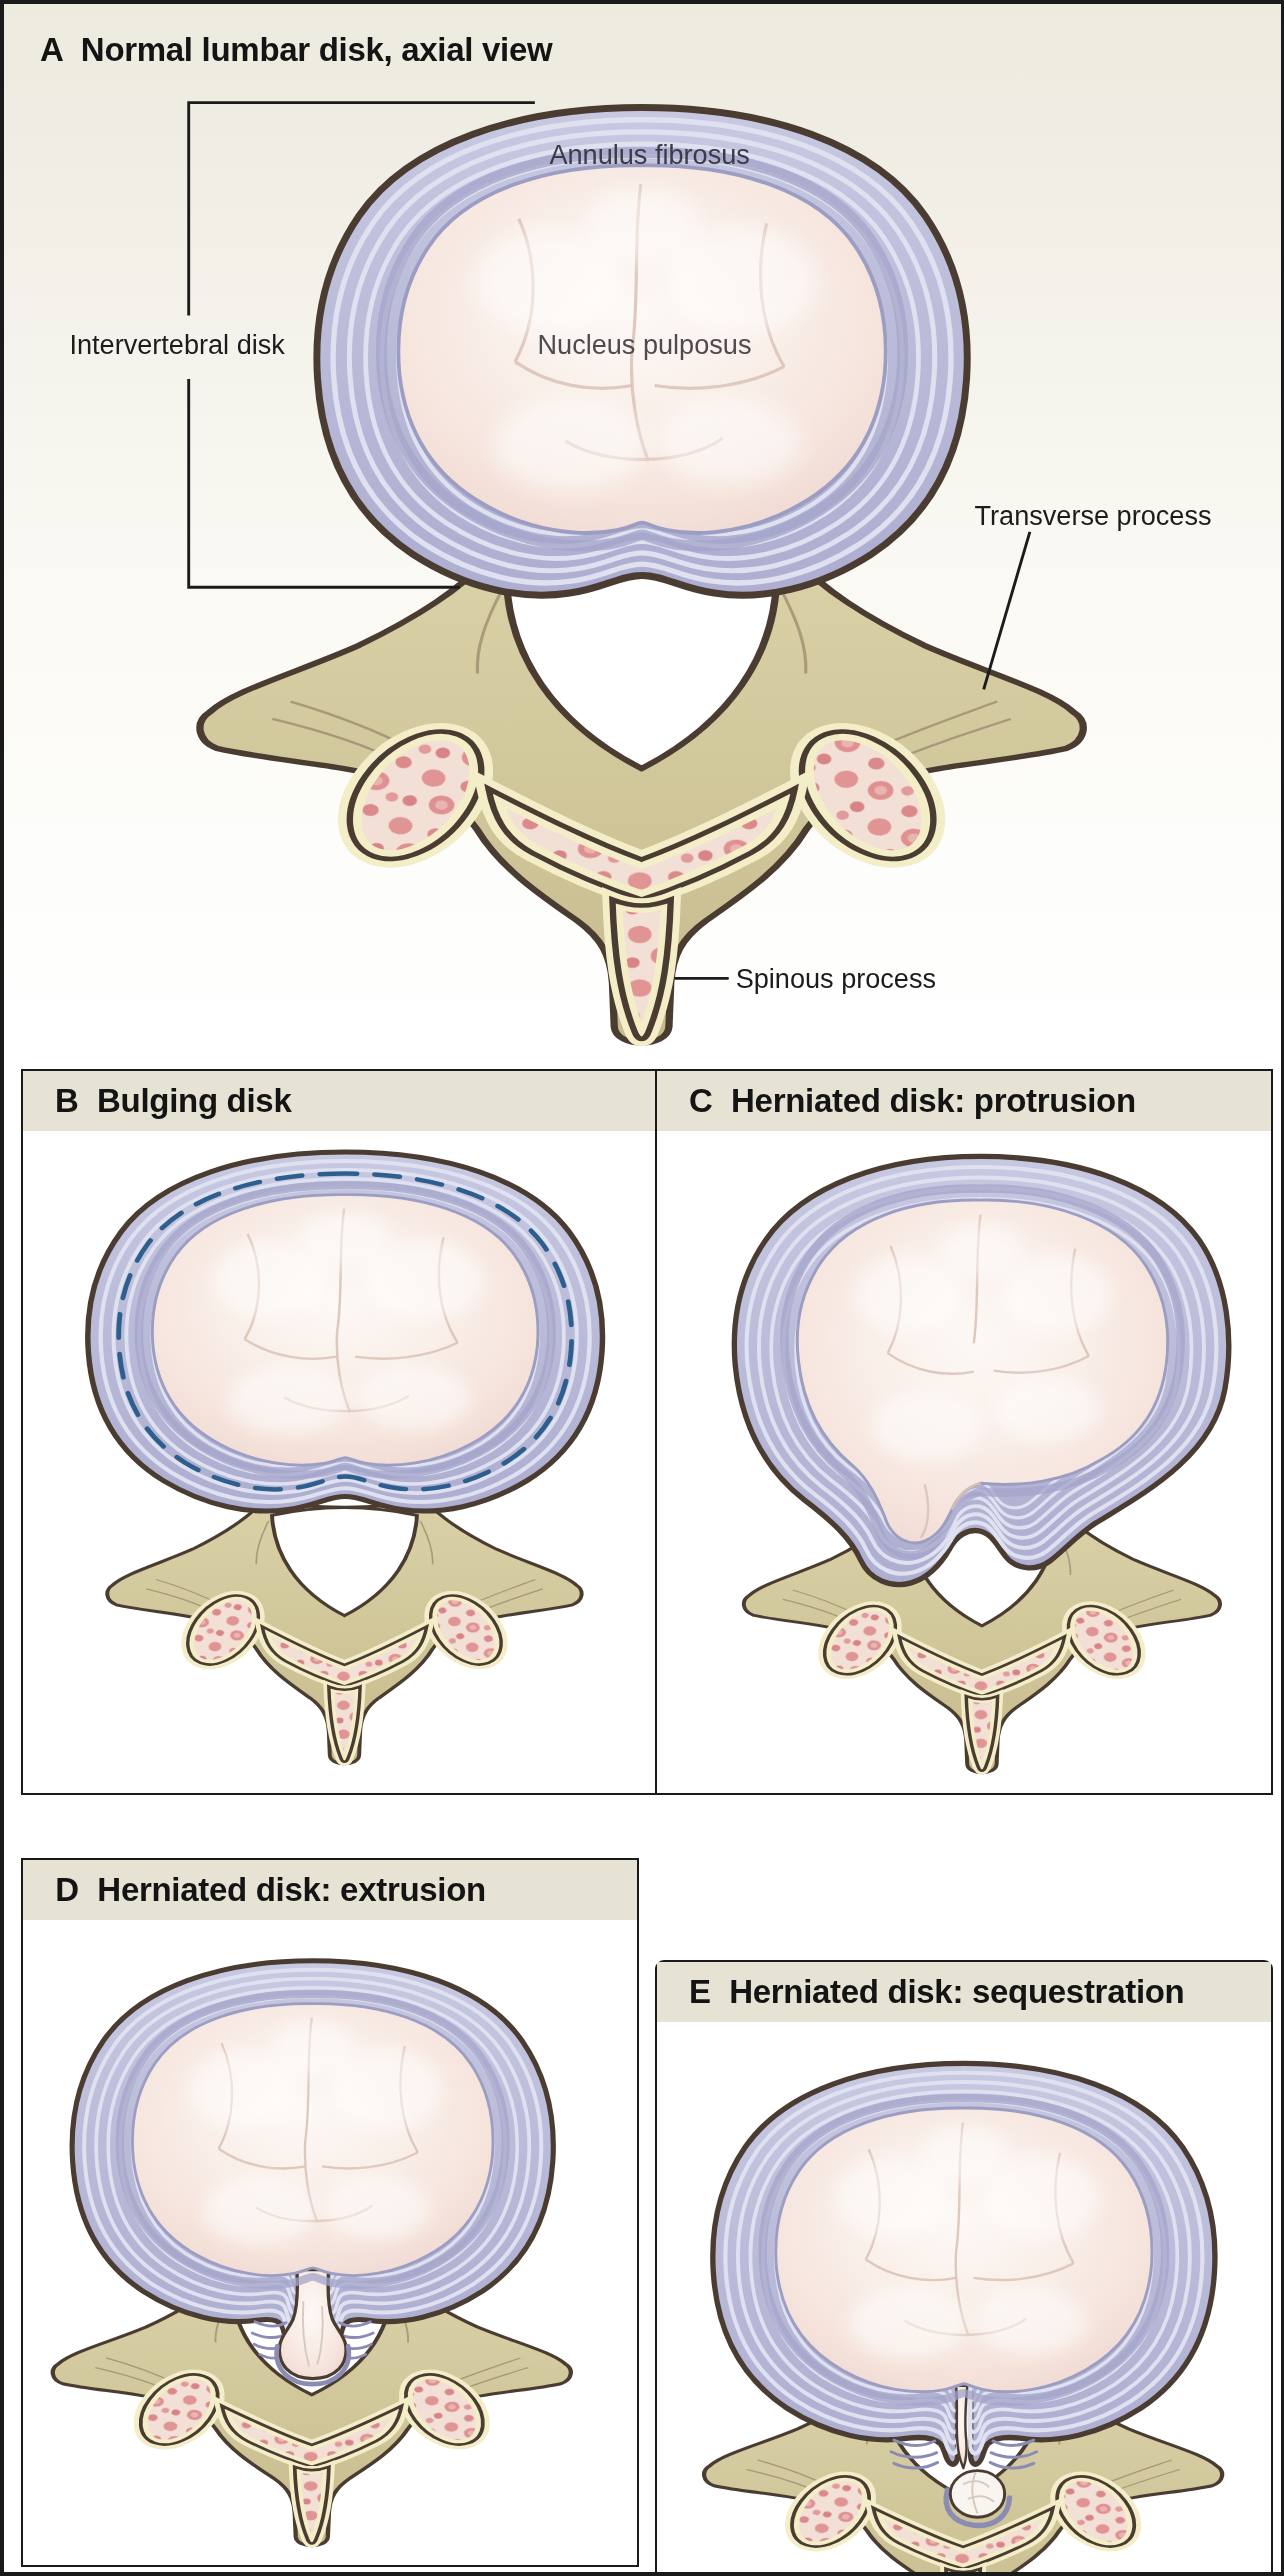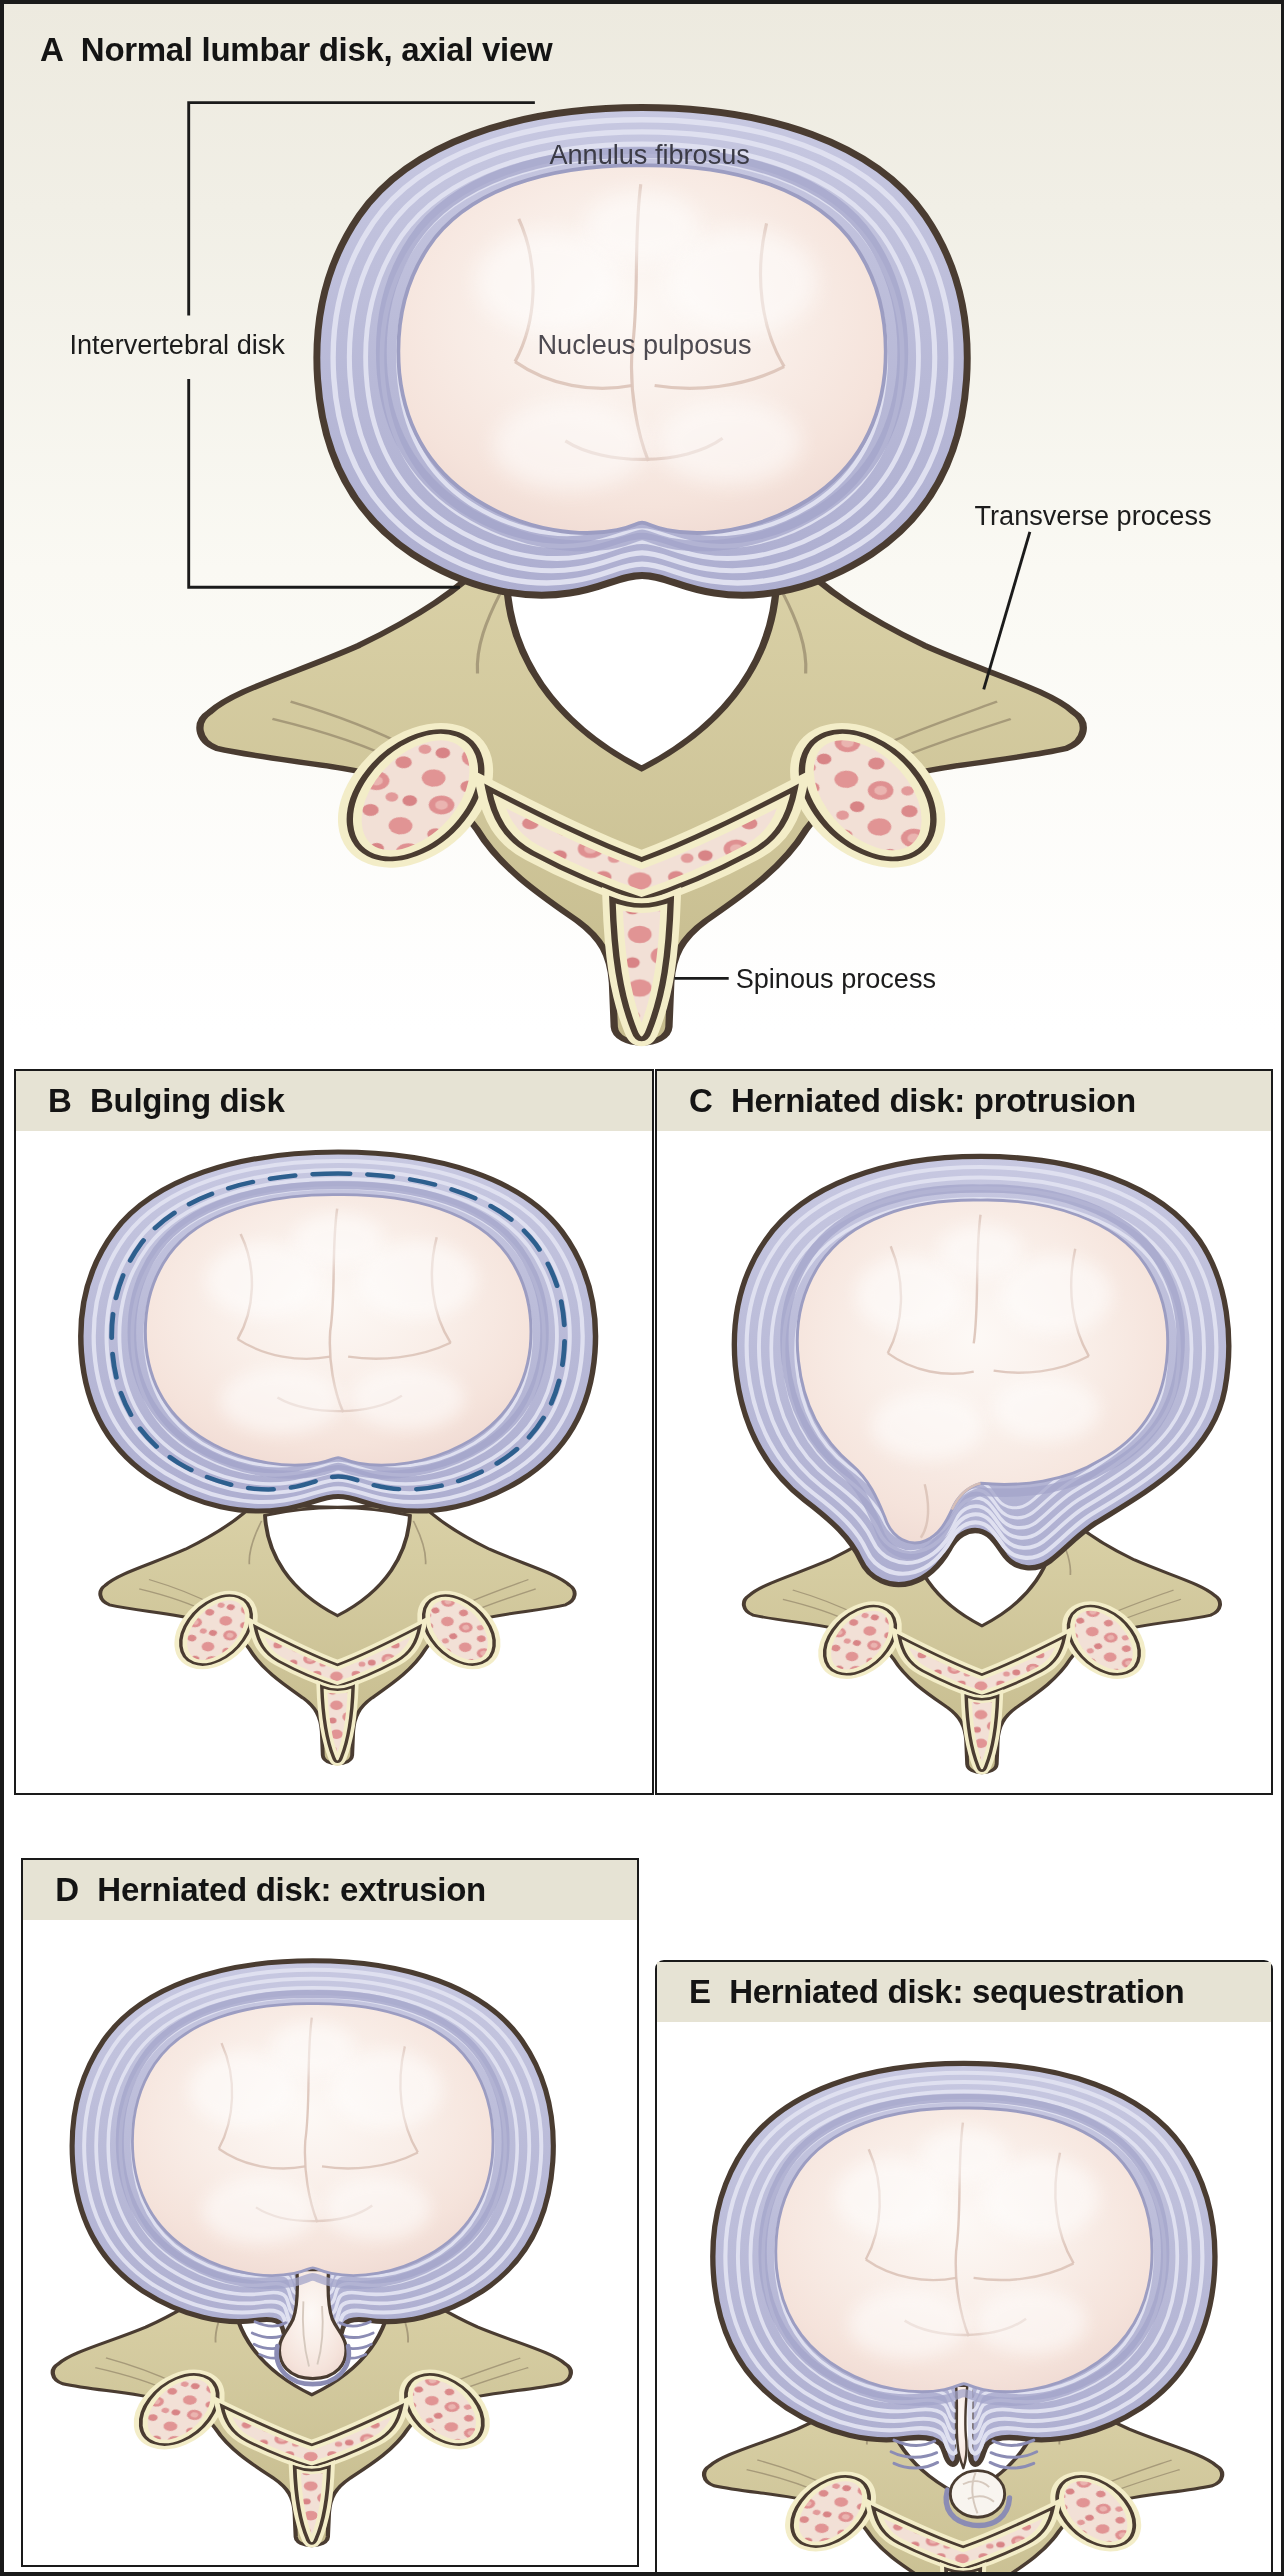--- a/index.html
+++ b/index.html
@@ -151,21 +151,21 @@
     <path class="leader" d="M920,171 L320,171 L320,540 M320,650 L320,1011 L790,1011"></path>
     <path class="leader" d="M1778,915 L1698,1188"></path>
     <path class="leader" d="M1162,1689 L1256,1689"></path>
     <text class="lbl lbl-mid lbl-annulus" x="1119" y="278">Annulus fibrosus</text>
     <text class="lbl lbl-mid lbl-nucleus" x="1110" y="606">Nucleus pulposus</text>
     <text class="lbl lbl-mid lbl-dark" x="300" y="606">Intervertebral disk</text>
     <text class="lbl lbl-dark" x="1682" y="903">Transverse process</text>
     <text class="lbl lbl-dark" x="1268" y="1705">Spinous process</text>
   </svg>
 
-  <div class="panel" style="left:10px;top:1065px;width:640px;height:726px;">
+  <div class="panel" style="left:17px;top:1065px;width:640px;height:726px;">
     <div class="panel-head">
       <span class="p-letter">B</span><span>Bulging disk</span>
     </div>
     <div class="panel-body">
       <svg viewBox="0 0 1062 1144" preserveAspectRatio="xMidYMin meet">
         <use href="#vertebraG" transform="translate(114,630) scale(0.846,0.625)"></use>
         <g transform="translate(5,14) scale(0.86,0.80)">
           <use href="#annN" class="annFill"></use>
           <use href="#annN" class="stripe" transform="translate(31,20.7) scale(0.95)"></use>
           <use href="#annN" class="stripe" transform="translate(62,41.4) scale(0.90)"></use>

